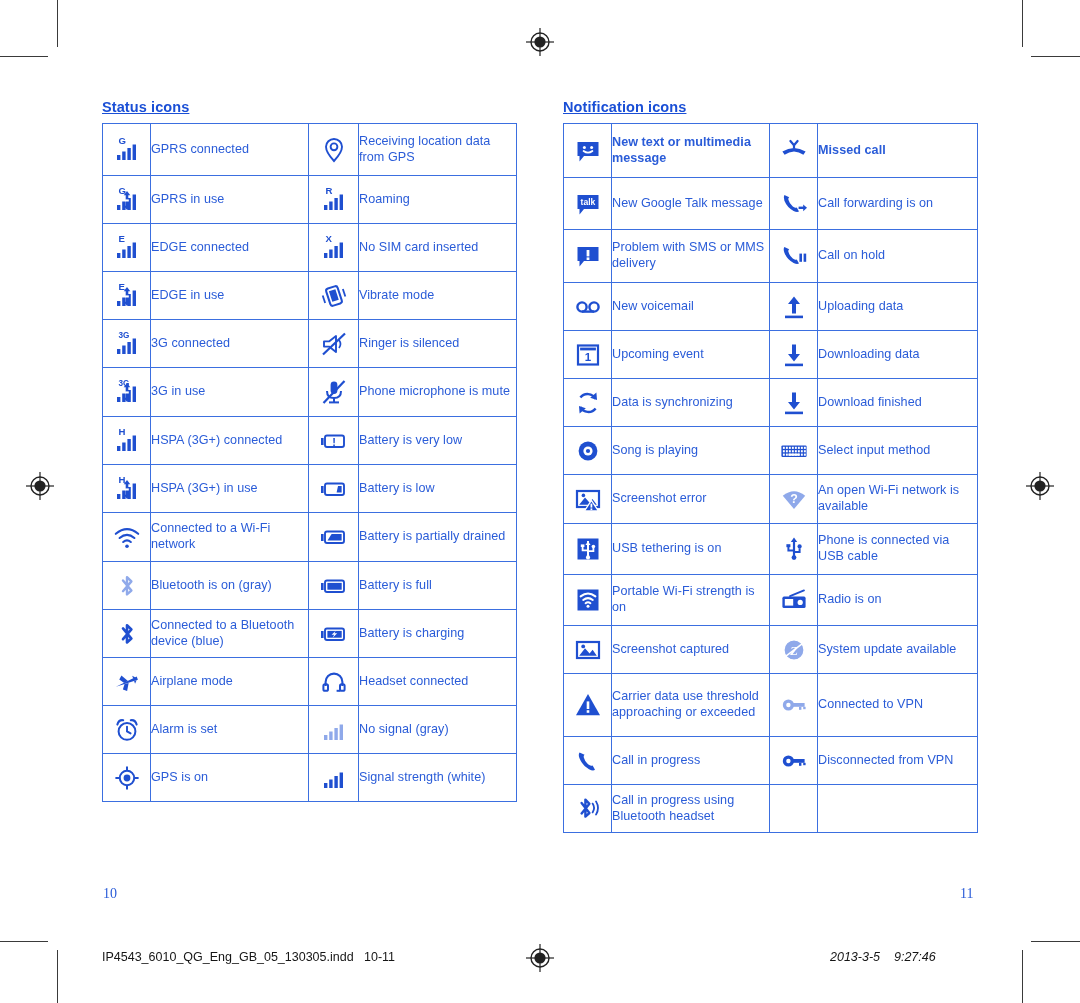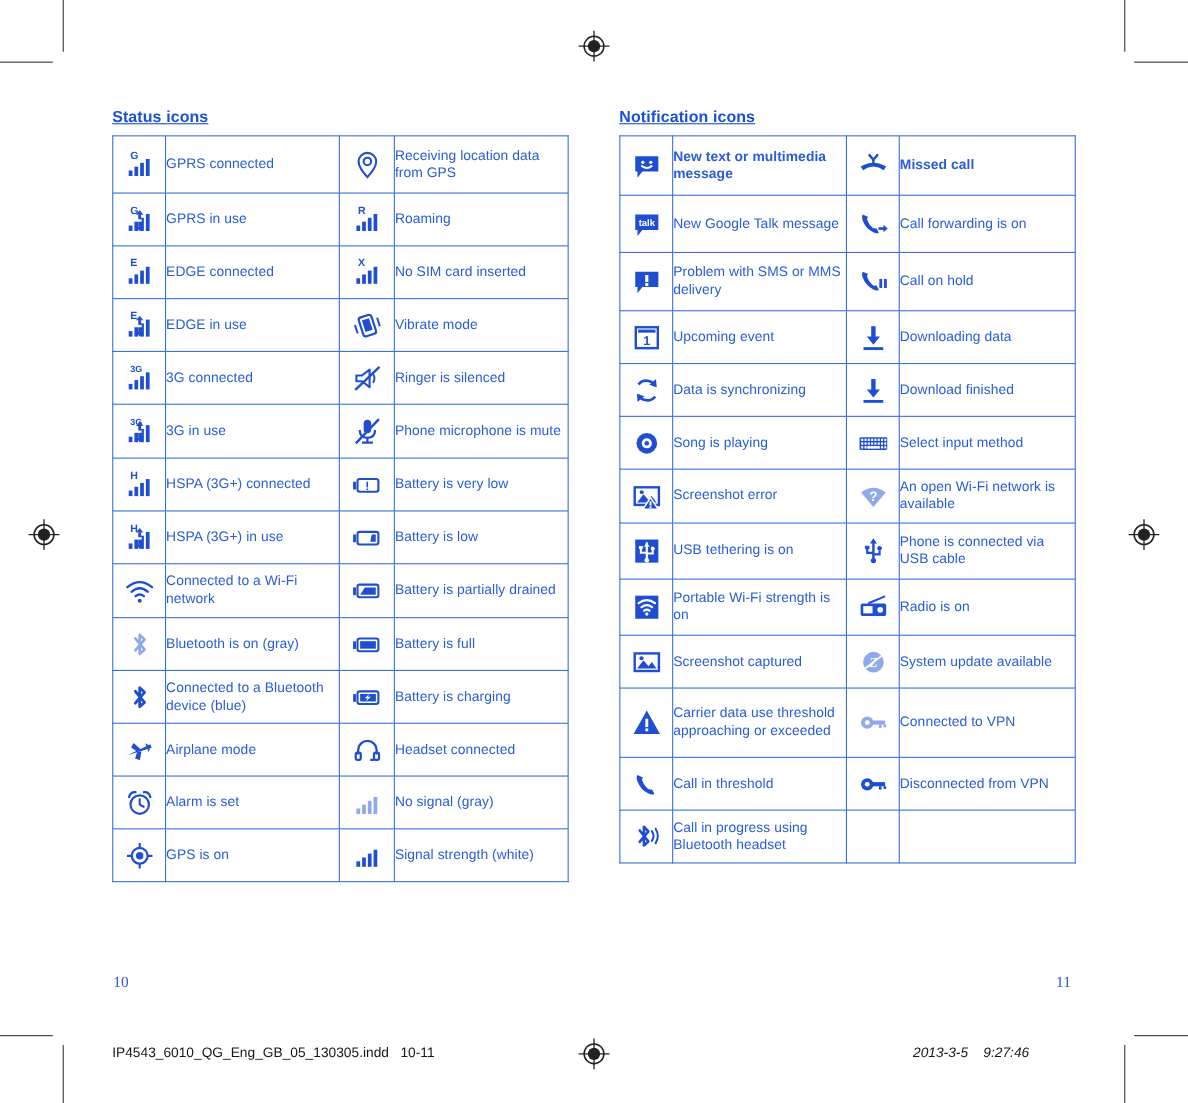--- a/index.html
+++ b/index.html
@@ -448,20 +448,33 @@
                   <rect x="13.6" y="9" width="2.8" height="6.4" fill="#ffffff"></rect>
                   <rect x="13.6" y="16.4" width="2.8" height="2.6" fill="#ffffff"></rect>
                 </svg></span></td>
             <td class="label-cell">Problem with SMS or MMS delivery</td>
             <td class="icon-cell"><span class="icn"><svg width="30" height="30" viewBox="0 0 30 30" xmlns="http://www.w3.org/2000/svg">
                   <path d="M5.4 6 Q4 8 5.4 11.8 Q8.2 18.6 14.6 22 Q18 23.8 20 22.6 L17.8 18.4 Q15.8 19.4 13.8 17.6 Q10.4 14.6 9.4 10.8 Q9 8.8 10.2 8.2 Z" fill="#1f4fd0"></path>
                   <rect x="20.4" y="12.6" width="2.6" height="8.2" fill="#1f4fd0"></rect>
                   <rect x="24.6" y="12.6" width="2.6" height="8.2" fill="#1f4fd0"></rect>
                 </svg></span></td>
             <td class="label-cell">Call on hold</td>
+          </tr>
+          <tr style="height: 48px;">
+            <td class="icon-cell" style="height:auto"><span class="icn"><svg width="30" height="30" viewBox="0 0 30 30" xmlns="http://www.w3.org/2000/svg">
+                  <circle cx="9" cy="15" r="4.6" fill="none" stroke="#1f4fd0" stroke-width="2.4"></circle>
+                  <circle cx="21" cy="15" r="4.6" fill="none" stroke="#1f4fd0" stroke-width="2.4"></circle>
+                  <line x1="9" y1="19.6" x2="21" y2="19.6" stroke="#1f4fd0" stroke-width="2.4"></line>
+                </svg></span></td>
+            <td class="label-cell">New voicemail</td>
+            <td class="icon-cell"><span class="icn"><svg width="30" height="30" viewBox="0 0 30 30" xmlns="http://www.w3.org/2000/svg">
+                  <path d="M15 4.6 L21 12 L17 12 L17 21.4 L13 21.4 L13 12 L9 12 Z" fill="#1f4fd0"></path>
+                  <rect x="6" y="23.6" width="18" height="2.6" fill="#1f4fd0"></rect>
+                </svg></span></td>
+            <td class="label-cell">Uploading data</td>
           </tr>
           <tr style="height: 48px;">
             <td class="icon-cell" style="height:auto"><span class="icn"><svg width="30" height="30" viewBox="0 0 30 30" xmlns="http://www.w3.org/2000/svg">
                   <rect x="5" y="5.5" width="20" height="19" fill="none" stroke="#1f4fd0" stroke-width="2.2"></rect>
                   <rect x="7.1" y="7.6" width="15.8" height="2.8" fill="#1f4fd0"></rect>
                   <text x="15" y="21.4" text-anchor="middle" font-family="Liberation Sans, sans-serif" font-size="11.5" font-weight="bold" fill="#1f4fd0">1</text>
                 </svg></span></td>
             <td class="label-cell">Upcoming event</td>
             <td class="icon-cell"><span class="icn"><svg width="30" height="30" viewBox="0 0 30 30" xmlns="http://www.w3.org/2000/svg">
                   <path d="M15 21.4 L9 14 L13 14 L13 4.6 L17 4.6 L17 14 L21 14 Z" fill="#1f4fd0"></path>
@@ -604,21 +617,21 @@
                   <rect x="13.6" y="13" width="12" height="3.8" fill="#8fa9ea"></rect>
                   <rect x="20" y="16.8" width="2.4" height="3" fill="#8fa9ea"></rect>
                   <rect x="24.2" y="16.8" width="2.4" height="2.4" fill="#8fa9ea"></rect>
                 </svg></span></td>
             <td class="label-cell">Connected to VPN</td>
           </tr>
           <tr style="height: 48px;">
             <td class="icon-cell" style="height:auto"><span class="icn"><svg width="30" height="30" viewBox="0 0 30 30" xmlns="http://www.w3.org/2000/svg">
                   <path d="M6.5 6.5 Q5 8.6 6.6 12.6 Q9.4 19.6 16 23.2 Q20 25.2 22 23.8 L19.6 19.4 Q17.6 20.4 15.4 18.6 Q11.8 15.4 10.8 11.4 Q10.4 9.4 11.6 8.8 Z" fill="#1f4fd0"></path>
                 </svg></span></td>
-            <td class="label-cell">Call in threshold</td>
+            <td class="label-cell">Call in progress</td>
             <td class="icon-cell"><span class="icn"><svg width="30" height="30" viewBox="0 0 30 30" xmlns="http://www.w3.org/2000/svg">
                   <circle cx="9.4" cy="15" r="5.6" fill="#1f4fd0"></circle>
                   <circle cx="9.4" cy="15" r="2.2" fill="#ffffff"></circle>
                   <rect x="13.6" y="13" width="12" height="3.8" fill="#1f4fd0"></rect>
                   <rect x="20" y="16.8" width="2.4" height="3" fill="#1f4fd0"></rect>
                   <rect x="24.2" y="16.8" width="2.4" height="2.4" fill="#1f4fd0"></rect>
                 </svg></span></td>
             <td class="label-cell">Disconnected from VPN</td>
           </tr>
           <tr style="height: 48px;">

